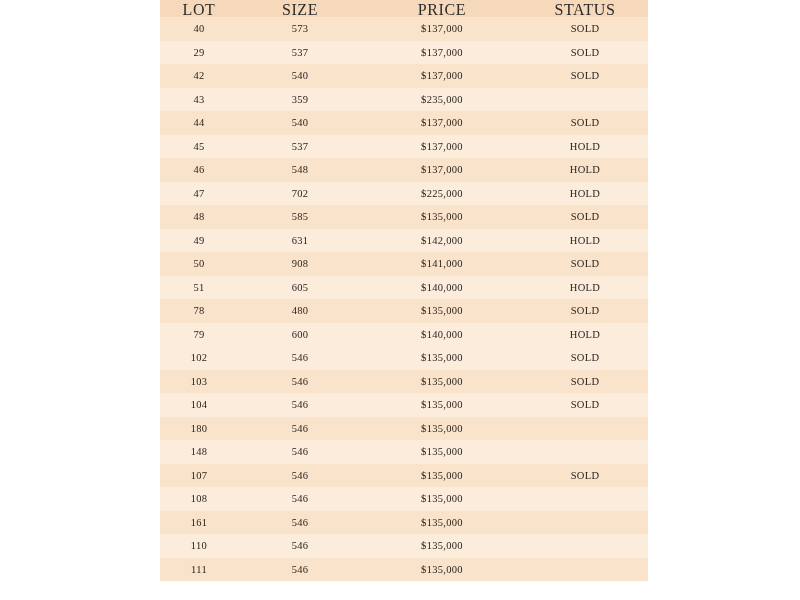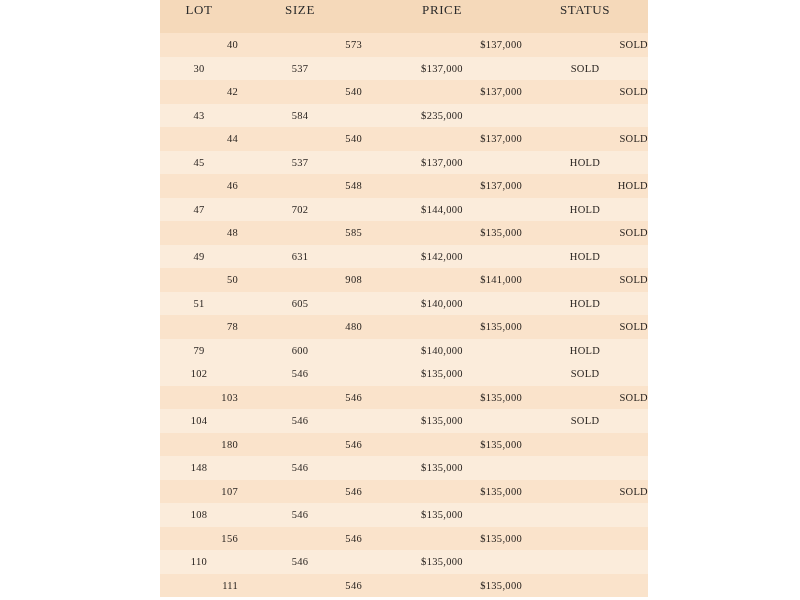--- a/index.html
+++ b/index.html
@@ -30,40 +30,40 @@
     width: 488px;
     table-layout: fixed;
   }
   table.lot-table col.c-lot   { width: 78px; }
   table.lot-table col.c-size  { width: 124px; }
   table.lot-table col.c-price { width: 160px; }
   table.lot-table col.c-status{ width: 126px; }
 
   table.lot-table th {
     font-family: "Liberation Serif", serif;
-    font-size: 13px;
+    font-size: 16px;
     font-weight: normal;
     letter-spacing: 0.6px;
     color: #2b2b2b;
     text-align: center;
-    padding: 3px 0 16px 0;
+    padding: 3px 0 0 0;
     background: #f5d9ba;
     border: none;
   }
   table.lot-table td {
     font-family: "Liberation Serif", serif;
     font-size: 10.5px;
     color: #241f1c;
     text-align: center;
     height: 23.5px;
     padding: 0;
     border: none;
     letter-spacing: 0.3px;
   }
-  table.lot-table tr.row-a td { background: #fae3cb; text-align: right; }
+  table.lot-table tr.row-a td { background: #fae3cb; }
   table.lot-table tr.row-b td { background: #fbecdb; }
 
   td.status-hold {
   }
   .cell-inner {
     display: block;
     line-height: 23.5px;
   }
   .header-row th .cell-inner { line-height: 14px; }
 </style>
@@ -105,21 +105,21 @@
             </td>
           <td>
               <span class="cell-inner">$137,000</span>
             </td>
           <td>
               <span class="cell-inner">SOLD</span>
             </td>
         </tr>
         <tr class="row-b">
           <td>
-              <span class="cell-inner">30</span>
+              <span class="cell-inner">29</span>
             </td>
           <td>
               <span class="cell-inner">537</span>
             </td>
           <td>
               <span class="cell-inner">$137,000</span>
             </td>
           <td>
               <span class="cell-inner">SOLD</span>
             </td>
@@ -136,21 +136,21 @@
             </td>
           <td>
               <span class="cell-inner">SOLD</span>
             </td>
         </tr>
         <tr class="row-b">
           <td>
               <span class="cell-inner">43</span>
             </td>
           <td>
-              <span class="cell-inner">584</span>
+              <span class="cell-inner">359</span>
             </td>
           <td>
               <span class="cell-inner">$235,000</span>
             </td>
           <td>
               <span class="cell-inner"></span>
             </td>
         </tr>
         <tr class="row-a">
           <td>
@@ -195,21 +195,21 @@
             </td>
         </tr>
         <tr class="row-b">
           <td>
               <span class="cell-inner">47</span>
             </td>
           <td>
               <span class="cell-inner">702</span>
             </td>
           <td>
-              <span class="cell-inner">$144,000</span>
+              <span class="cell-inner">$225,000</span>
             </td>
           <td class="status-hold">
               <span class="cell-inner">HOLD</span>
             </td>
         </tr>
         <tr class="row-a">
           <td>
               <span class="cell-inner">48</span>
             </td>
           <td>
@@ -385,21 +385,21 @@
             </td>
           <td>
               <span class="cell-inner">$135,000</span>
             </td>
           <td>
               <span class="cell-inner"></span>
             </td>
         </tr>
         <tr class="row-a">
           <td>
-              <span class="cell-inner">156</span>
+              <span class="cell-inner">161</span>
             </td>
           <td>
               <span class="cell-inner">546</span>
             </td>
           <td>
               <span class="cell-inner">$135,000</span>
             </td>
           <td>
               <span class="cell-inner"></span>
             </td>

